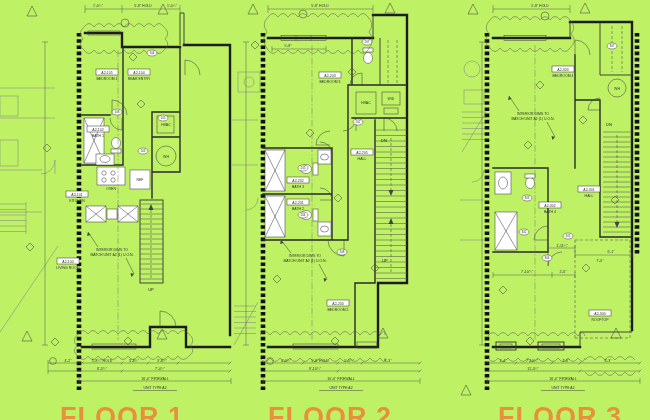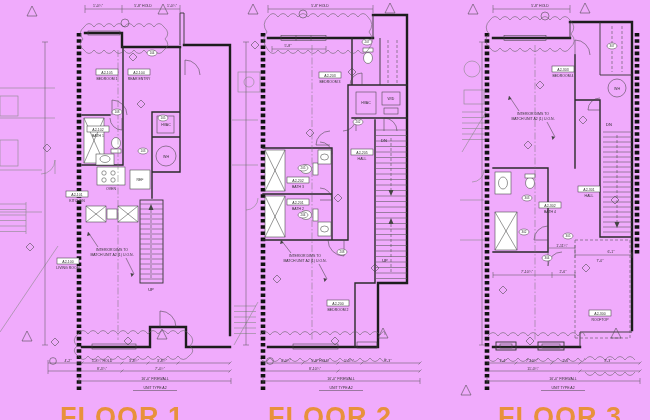--- a/index.html
+++ b/index.html
@@ -1,16 +1,16 @@
 <!DOCTYPE html>
 <html style="--accent: #E8913C;"><head>
 <meta charset="utf-8">
 <style>
   html,body{margin:0;padding:0;background:#fff}
-  .sheet{position:relative;width:650px;height:420px;background:#f0abfc;overflow:hidden}
+  .sheet{position:relative;width:650px;height:420px;background:#bef264;overflow:hidden}
   svg{display:block}
   svg text{font-family:"Liberation Sans",sans-serif;fill:#222}
   .w2{stroke:#1d1d1d;stroke-width:2.4;fill:none;stroke-linecap:square}
   .w15{stroke:#2a2a2a;stroke-width:1.4;fill:none;stroke-linecap:square}
   .w1{stroke:#333;stroke-width:.9;fill:none}
   .t{stroke:#444;stroke-width:.55;fill:none}
   .lt{stroke:#8a8a8a;stroke-width:.6;fill:none}
   .fw{stroke:#111;stroke-width:4.6;fill:none;stroke-dasharray:3.6 2.6}
   .dd{stroke:#777;stroke-width:.5;fill:none;stroke-dasharray:7 2 1.5 2}
   .ds{stroke:#555;stroke-width:.6;fill:none;stroke-dasharray:3 2}

